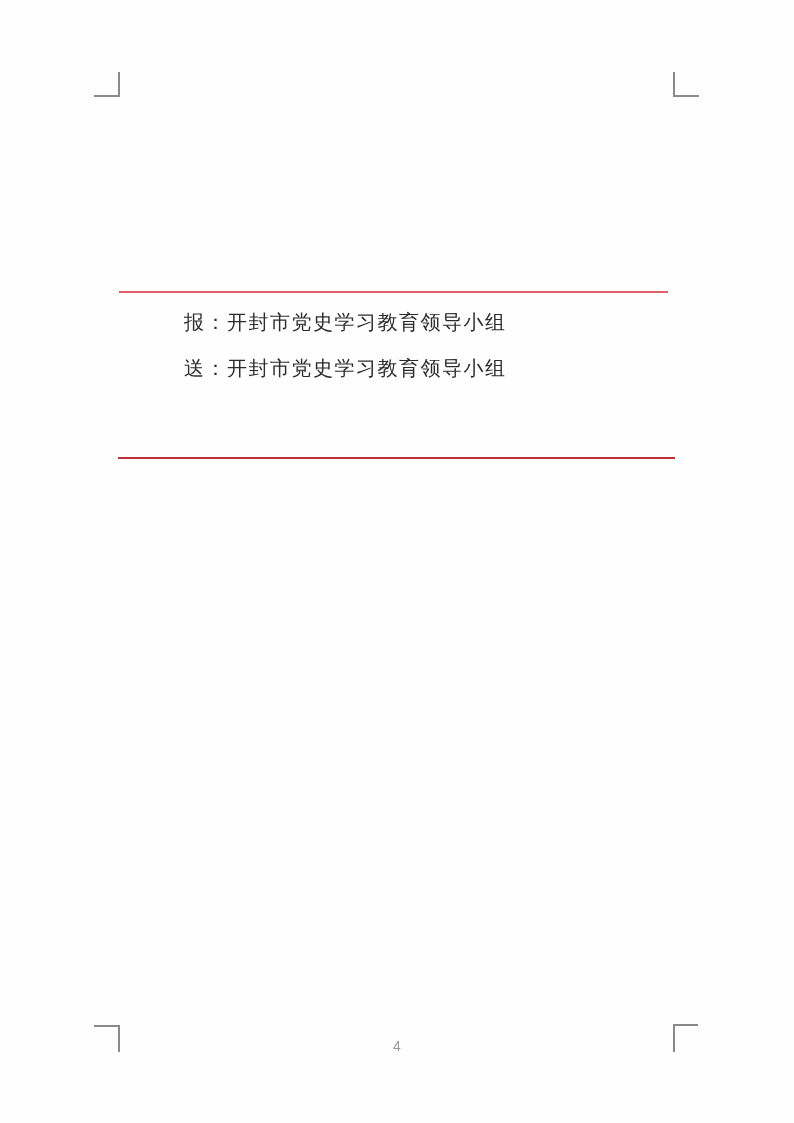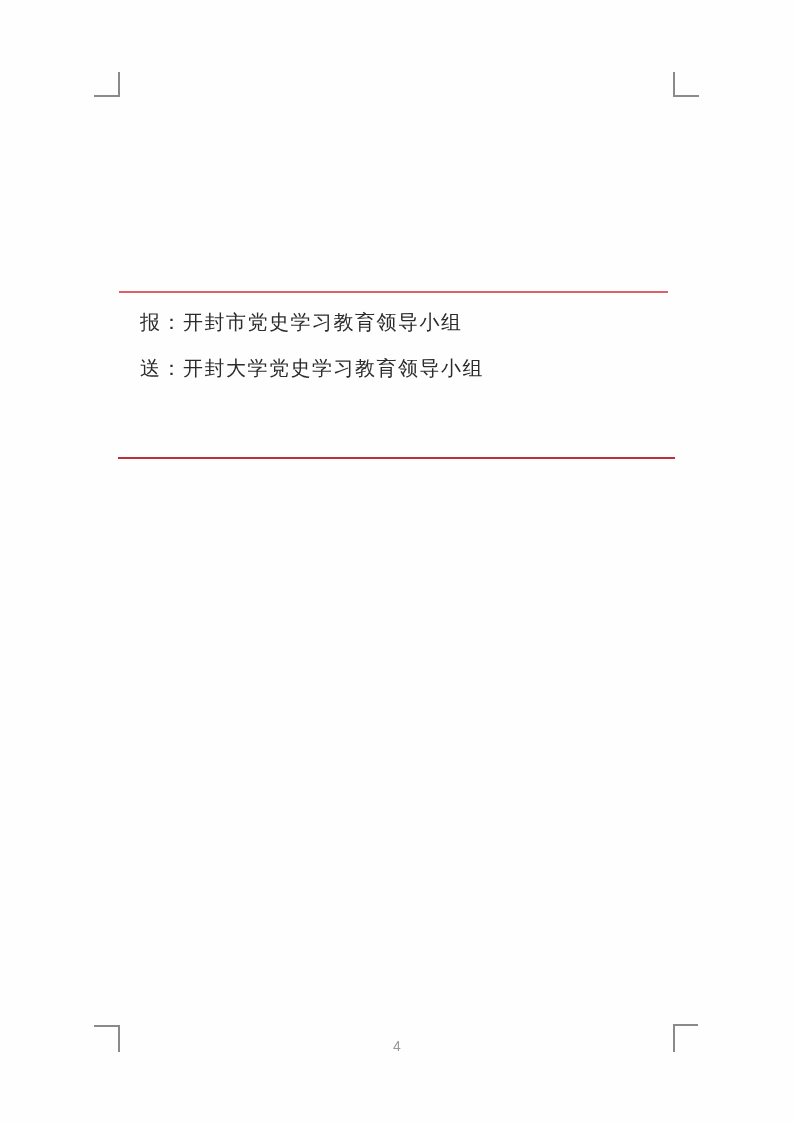--- a/index.html
+++ b/index.html
@@ -73,20 +73,21 @@
     top: 299px;
     width: 520px;
   }
   .dist-line {
     height: 46px;
     line-height: 46px;
     font-size: 20px;
     letter-spacing: 1.5px;
     color: #2b2b2b;
     white-space: nowrap;
+    margin-left: 44px;
   }
 
   
   .page-number {
     position: absolute;
     left: 377px;
     top: 1038px;
     width: 40px;
     text-align: center;
     font-size: 14px;
@@ -100,20 +101,20 @@
 
   <div class="crop-mark tl"></div>
   <div class="crop-mark tr"></div>
   <div class="crop-mark bl"></div>
   <div class="crop-mark br"></div>
 
   <div>
     <div class="rule top"></div>
     <div class="dist-lines">
       <div class="dist-line">报：开封市党史学习教育领导小组</div>
-      <div class="dist-line">送：开封大学党史学习教育领导小组</div>
+      <div class="dist-line">送：开封市党史学习教育领导小组</div>
     </div>
     <div class="rule bottom"></div>
   </div>
 
   <div class="page-number">4</div>
 
 </div>
 
 </body></html>

